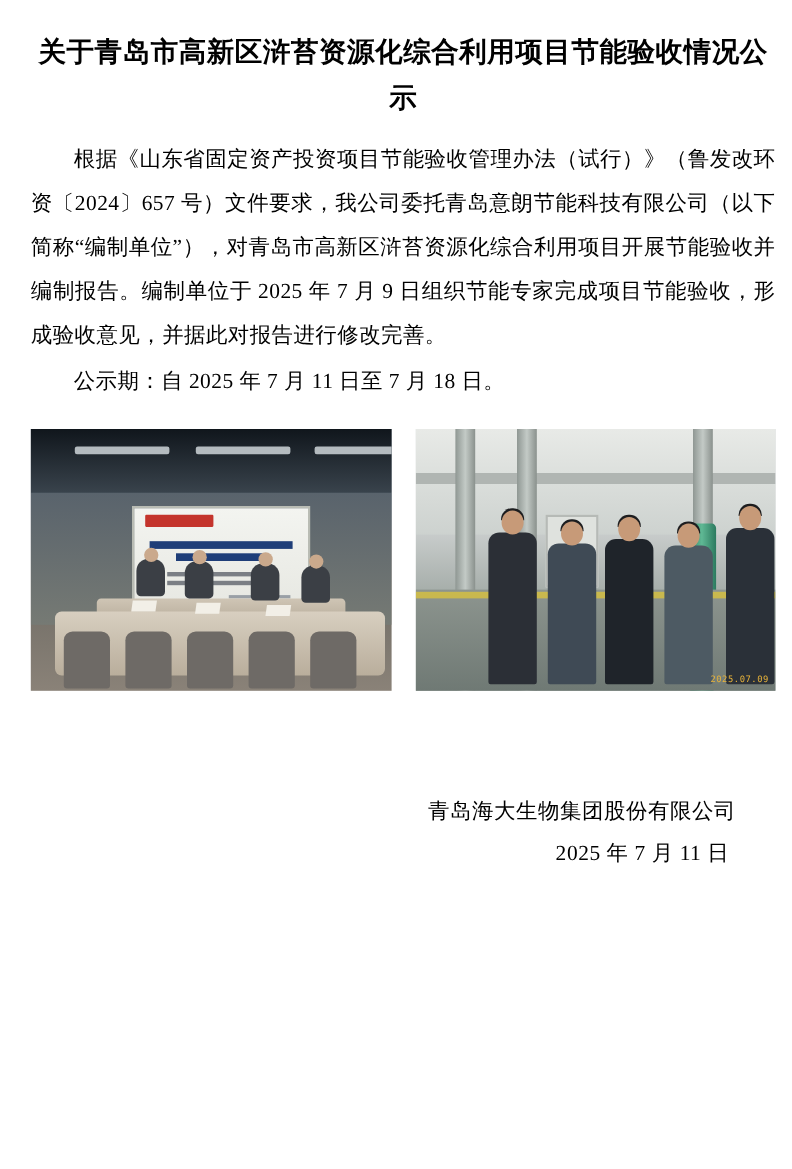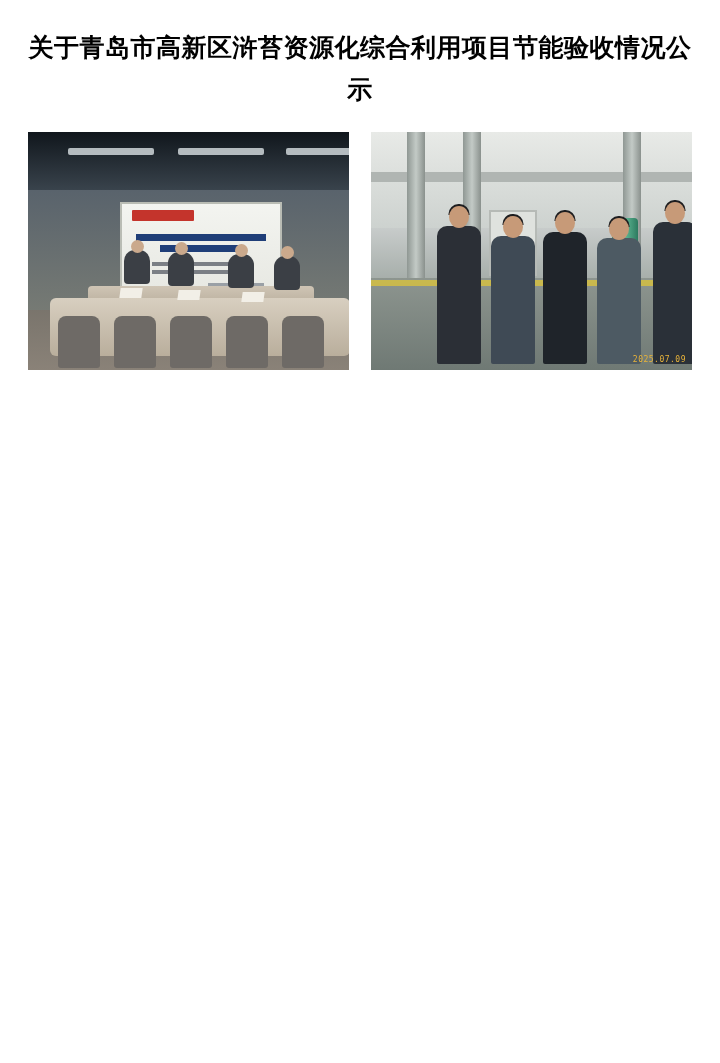--- a/index.html
+++ b/index.html
@@ -10,21 +10,21 @@
   body {
     width: 720px;
     min-height: 1063px;
     font-family: "Liberation Serif", "DejaVu Serif", serif;
     color: #000000;
   }
   .page {
     width: 720px;
     min-height: 1063px;
     box-sizing: border-box;
-    padding: 22px 28px 18px 28px;
+    padding: 22px 15px 18px 28px;
     position: relative;
   }
   .doc-title {
     font-family: "Liberation Sans", "DejaVu Sans", sans-serif;
     font-weight: bold;
     font-size: 25px;
     line-height: 42px;
     text-align: center;
     margin: 4px 0 16px 0;
     letter-spacing: 0.5px;
@@ -191,20 +191,22 @@
     padding-right: 6px;
   }
 </style>
 </head>
 <body>
 
 <div class="page">
 
   <h1 class="doc-title">关于青岛市高新区浒苔资源化综合利用项目节能验收情况公示</h1>
 
+  <p class="para">根据《山东省固定资产投资项目节能验收管理办法（试行）》（鲁发改环资〔2024〕657 号）文件要求，我公司委托青岛意朗节能科技有限公司（以下简称“编制单位”），对青岛市高新区浒苔资源化综合利用项目开展节能验收并编制报告。编制单位于 2025 年 7 月 9 日组织节能专家完成项目节能验收，形成验收意见，并据此对报告进行修改完善。</p>
+  <p class="para">公示期：自 2025 年 7 月 11 日至 7 月 18 日。</p>
 
   <div class="photos">
 
     <div class="photo p1">
       <div class="ceiling"></div>
       <div class="ceil-light" style="left:40px;"></div>
       <div class="ceil-light" style="left:150px;"></div>
       <div class="ceil-light" style="left:258px;"></div>
       <div class="wall"></div>
       <div class="screen">
@@ -259,14 +261,18 @@
       </div>
       <div class="worker" style="left:282px; height:142px; background:#2a3038;">
         <div class="hair"></div>
         <div class="head"></div>
       </div>
       <div class="stamp">2025.07.09</div>
     </div>
 
   </div>
 
+  <div class="sign">
+    <div class="line1">青岛海大生物集团股份有限公司</div>
+    <div class="line2">2025 年 7 月 11 日</div>
+  </div>
 
 </div>
 
 </body></html>

